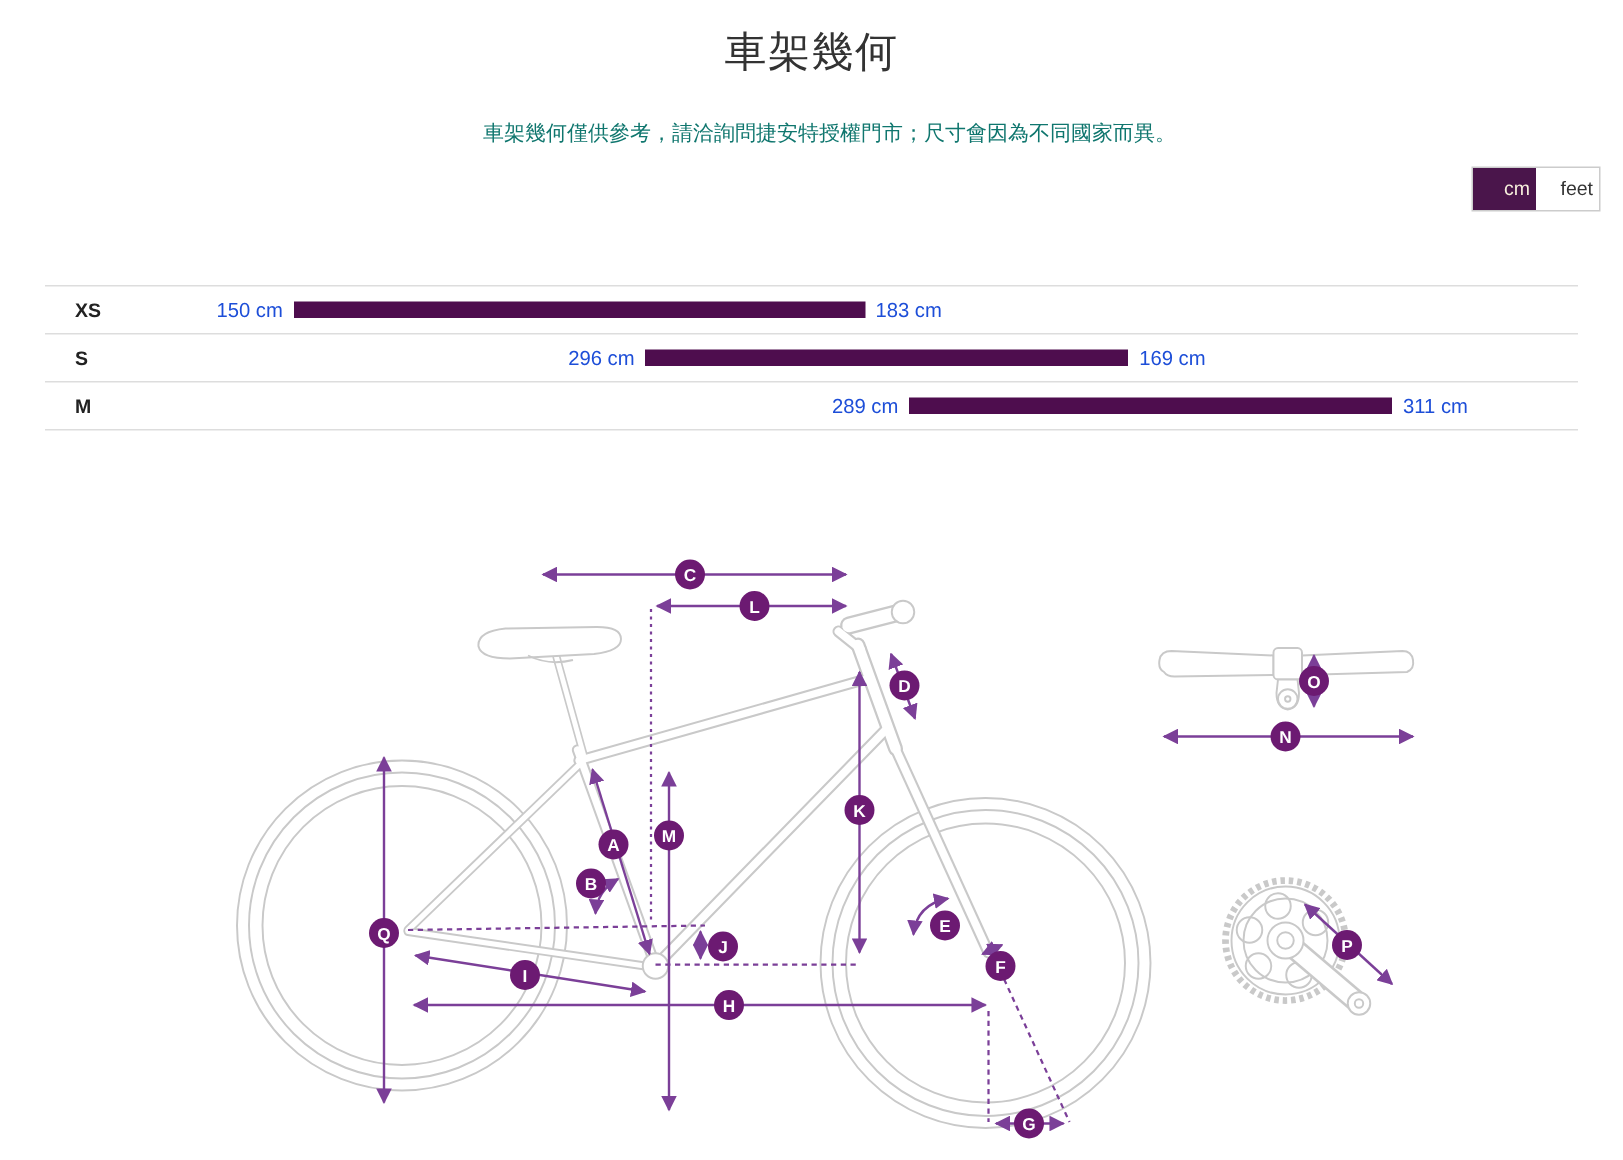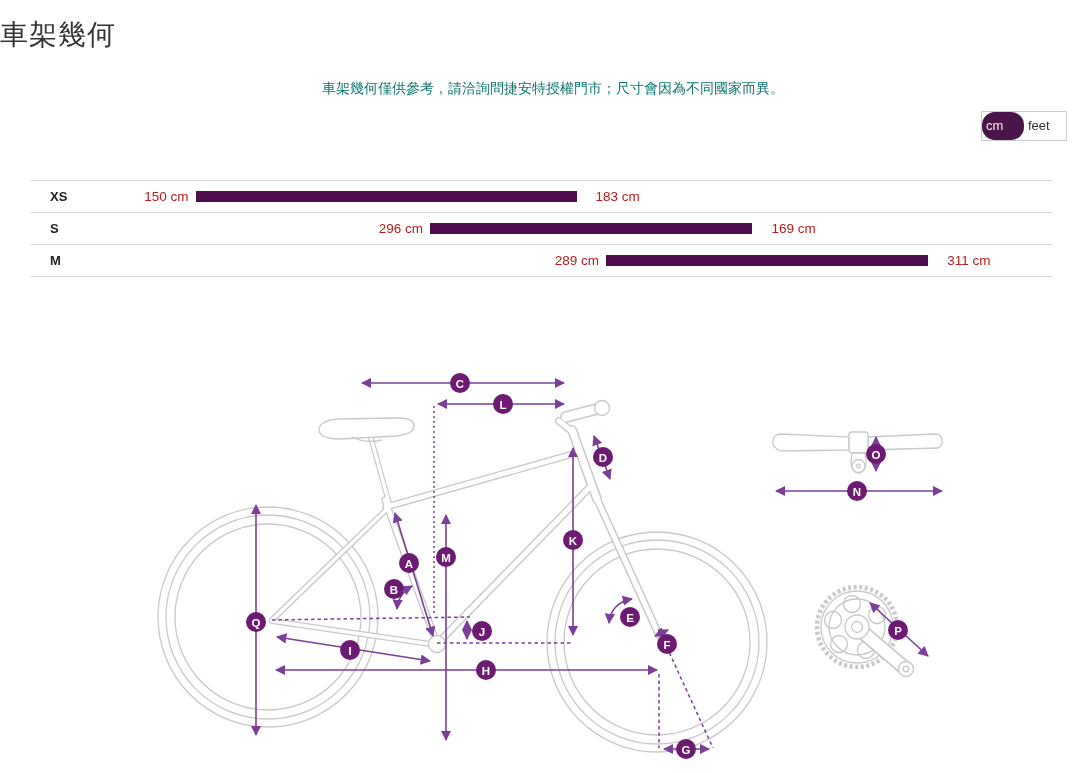--- a/index.html
+++ b/index.html
@@ -1,54 +1,54 @@
 <!DOCTYPE html>
 <html><head>
 <meta charset="utf-8">
 <style>
   html,body{margin:0;padding:0;background:#fff;}
   body{
     width:1082px;height:773px;position:relative;overflow:hidden;
     font-family:"Liberation Sans","DejaVu Sans",sans-serif;
   }
   .page-title{
-    position:absolute;top:16px;left:0;width:100%;
+    position:absolute;top:16px;left:0;width:100%;text-align:center;
     font-size:28px;font-weight:500;color:#333;letter-spacing:1px;
   }
   .page-subtitle{
     position:absolute;top:80px;left:12px;width:100%;text-align:center;
     font-size:14px;color:#0f766e;
   }
   .unit-toggle{
     position:absolute;top:111px;right:15px;display:flex;
     border:1px solid #ccc;background:#fff;box-sizing:border-box;
   }
   .unit-toggle .seg{
-    min-width:42px;height:28px;line-height:28px;text-align:left;
-    font-size:13px;color:#333;cursor:pointer;padding:0 4px;box-sizing:border-box;border-radius:13px;
+    min-width:42px;height:28px;line-height:28px;text-align:right;
+    font-size:13px;color:#333;cursor:pointer;padding:0 4px;box-sizing:border-box;
   }
   .unit-toggle .seg.selected{
     background:#4a154b;color:#f7efdc;
   }
   .size-table{
-    position:absolute;top:180px;left:30px;right:30px;
+    position:absolute;top:190px;left:30px;right:30px;
     border-bottom:1px solid #ddd;
   }
   .size-row{
     position:relative;height:31px;border-top:1px solid #ddd;
   }
   .size-label{
     position:absolute;left:20px;top:0;line-height:31px;
     font-size:13px;font-weight:bold;color:#222;
   }
   .size-bar{
     position:absolute;top:10px;height:11px;background:#4e0d4e;
   }
   .range-label{
-    position:absolute;top:0;line-height:31px;font-size:13.5px;color:#b91c1c;white-space:nowrap;margin-left:12px;
+    position:absolute;top:0;line-height:31px;font-size:13.5px;color:#1d4ed8;white-space:nowrap;
   }
   .geometry-diagram{
     position:absolute;top:340px;left:0;width:1082px;height:433px;
   }
   svg text.mk{
     font-family:"Liberation Sans","DejaVu Sans",sans-serif;
     font-size:11.5px;font-weight:bold;fill:#fff;text-anchor:middle;
   }
 </style>
 </head>

